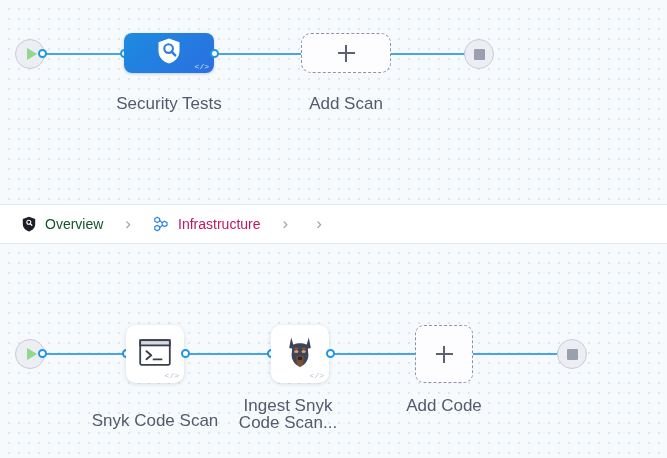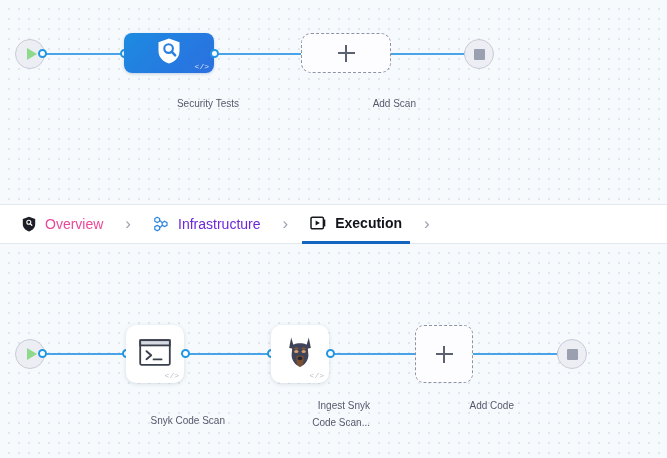--- a/index.html
+++ b/index.html
@@ -111,22 +111,22 @@
   }
   .plus::before, .plus::after {
     content: ""; position: absolute; background: #5b6171;
   }
   .plus::before { left: 7px; top: 0; width: 2px; height: 17px; }
   .plus::after  { top: 7px; left: 0; height: 2px; width: 17px; }
 
   
   .caption {
     position: absolute;
-    text-align: right;
-    font-size: 10px;
+    text-align: center;
+    font-size: 17px;
     color: #55596b;
     line-height: 17px;
     white-space: pre-line;
   }
 
   
   #tabbar {
     position: absolute;
     top: 204px; left: 0;
     width: 667px; height: 40px;
@@ -138,25 +138,25 @@
   }
   .tab {
     display: flex; align-items: center;
     height: 39px;
     padding: 0 8px;
     box-sizing: border-box;
     cursor: pointer;
   }
   .tab .tab-label {
     font-size: 14px;
-    color: #ec4899;
+    color: #14532d;
     margin-left: 8px;
   }
   .tab.active .tab-label { font-weight: bold; color: #11141b; }
-  .tab.link .tab-label { color: #6d28d9; }
+  .tab.link .tab-label { color: #be185d; }
   .tab.active { border-bottom: 3px solid #1565c0; }
   .chev {
     color: #9ba2b0;
     font-size: 17px;
     padding: 0 14px;
     user-select: none;
   }
   .tab-icon { display: flex; align-items: center; justify-content: center; width: 17px; height: 17px; }
 </style>
 </head>
@@ -223,30 +223,20 @@
             <path d="M11.6 5.3 L14 6.6 V9.3 L11.6 10.6 L9.2 9.3 V6.6 Z"></path>
             <path d="M6.6 4.2 L9.3 6.9"></path>
             <path d="M6.6 12 L9.3 9.4"></path>
           </g>
         </svg>
       </span>
       <span class="tab-label">Infrastructure</span>
     </div>
     <span class="chev">›</span>
 
-    <div class="tab active">
-      <span class="tab-icon">
-        <svg width="17" height="16" viewBox="0 0 17 16" aria-hidden="true">
-          <rect x="1" y="2.2" width="12.4" height="11.6" rx="1.4" fill="none" stroke="#16181e" stroke-width="1.5"></rect>
-          <path d="M5.6 5.4 L9.9 8 L5.6 10.6 Z" fill="#16181e"></path>
-          <line x1="14.6" y1="4.6" x2="14.6" y2="11.4" stroke="#16181e" stroke-width="1.4"></line>
-        </svg>
-      </span>
-      <span class="tab-label">Execution</span>
-    </div>
     <span class="chev">›</span>
 
   </div>
 
   <div class="canvas" id="canvas-step">
 
     <div class="wire" style="left:41px; top:109px; width:86px;"></div>
     <div class="wire" style="left:185px; top:109px; width:86px;"></div>
     <div class="wire" style="left:330px; top:109px; width:85px;"></div>
     <div class="wire" style="left:473px; top:109px; width:90px;"></div>
@@ -288,21 +278,21 @@
 
           <ellipse cx="10.3" cy="12.6" rx="2.2" ry="1.1" fill="#8a5a34"></ellipse>
           <ellipse cx="17.7" cy="12.6" rx="2.2" ry="1.1" fill="#8a5a34"></ellipse>
 
           <ellipse cx="14" cy="22.4" rx="2.4" ry="1.8" fill="#23262f"></ellipse>
         </svg>
       </span>
       <span class="codetag">&lt;/&gt;</span>
     </div>
     <div class="port" style="left:326px; top:105px;"></div>
-    <div class="caption" style="left:230px; top:153px; width:140px;">Ingest Snyk
+    <div class="caption" style="left:218px; top:153px; width:140px;">Ingest Snyk
 Code Scan...</div>
 
     <div class="add-node step-size" style="left:415px; top:81px;">
       <div class="plus"></div>
     </div>
     <div class="caption" style="left:374px; top:153px; width:140px;">Add Code</div>
 
     <div class="port" style="left:557px; top:105px;"></div>
     <div class="round-node" style="left:557px; top:95px;">
       <div class="stop-sq"></div>

